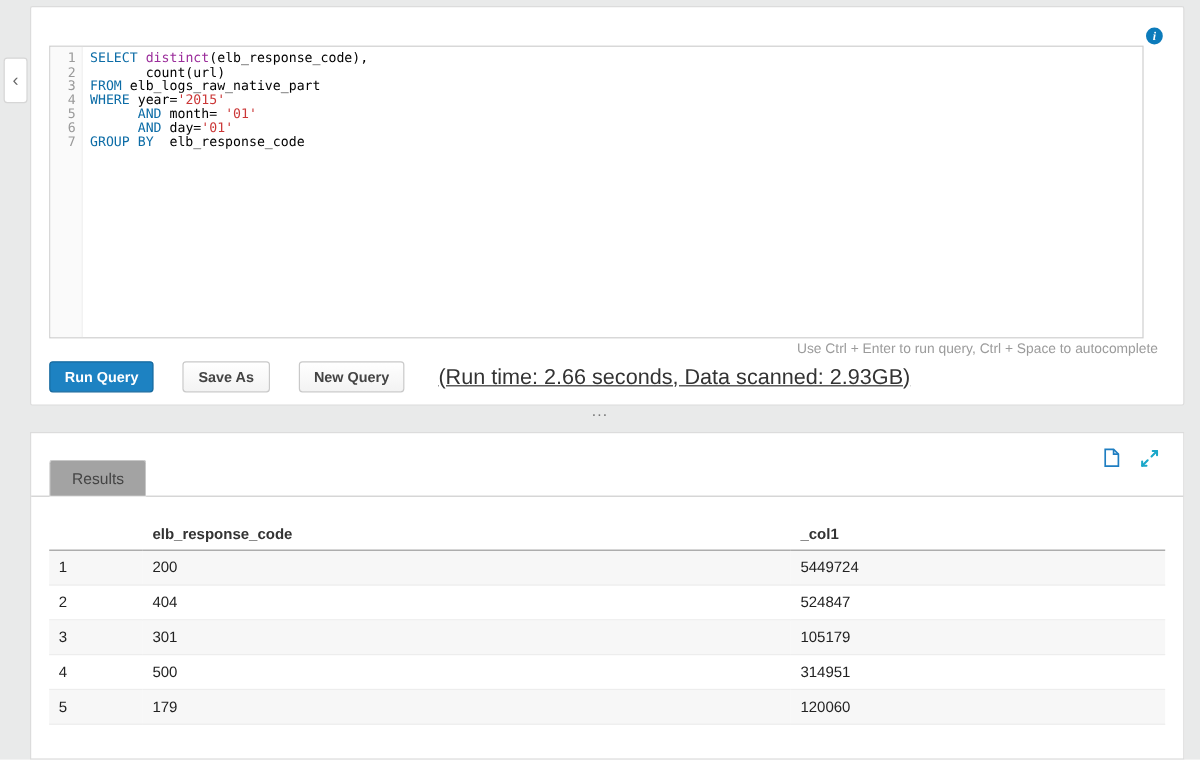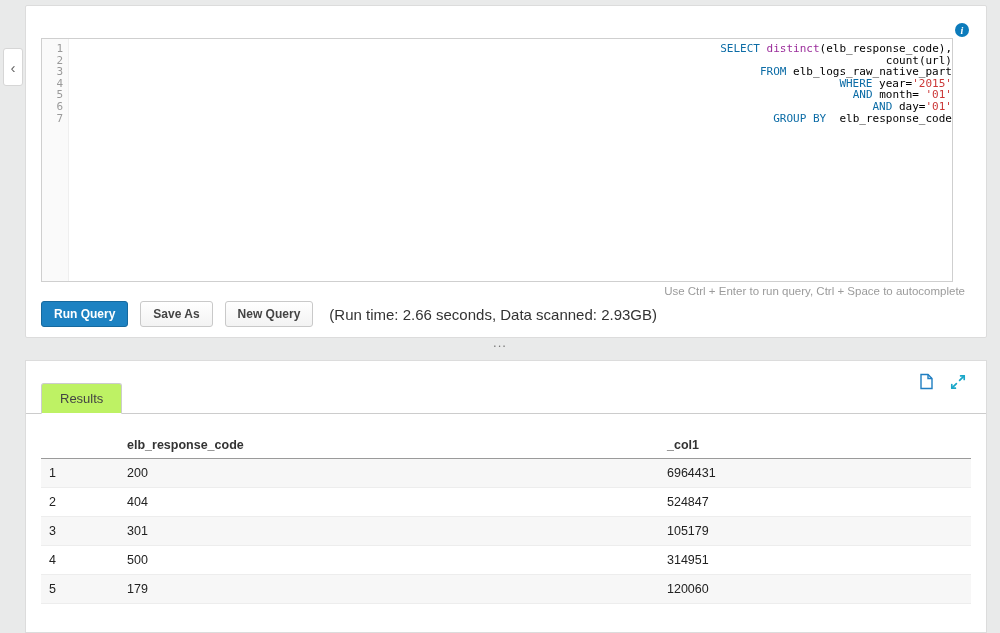--- a/index.html
+++ b/index.html
@@ -51,52 +51,52 @@
     color: #9a9a9a; text-align: right;
     padding: 4px 5px 0 0;
     border-right: 1px solid #efefef;
     user-select: none;
   }
   .code-content {
     flex: 1; padding: 4px 0 0 6px;
     white-space: pre; color: #000;
     cursor: text;
   }
-  .code-line { min-height: 11.6px; text-align: right; }
+  .code-line { min-height: 11.6px; }
   .tok-pl  { color: #000; }
   .tok-kw  { color: #0c6ca6; }
   .tok-fn  { color: #9b2d9b; }
   .tok-str { color: #cb3737; }
 
   .editor-hint {
     position: absolute; right: 21px; top: 279px;
     font-size: 11.5px; color: #9b9b9b;
   }
 
   .toolbar {
     position: absolute; left: 15px; top: 295px;
-    display: flex; align-items: center; gap: 12px;
+    display: flex; align-items: center; gap: 24px;
   }
   .btn {
     height: 26px; padding: 0 12px;
     font-size: 12px; font-weight: bold;
     border-radius: 3px;
     display: flex; align-items: center; justify-content: center;
     cursor: pointer;
     font-family: "Liberation Sans", sans-serif;
     white-space: nowrap;
   }
   .btn-primary {
     background: #1d82c2; color: #fff; border: 1px solid #16699e;
   }
   .btn-secondary {
     background: linear-gradient(#ffffff, #f3f3f3);
     color: #444; border: 1px solid #c9c9c9;
   }
-  .run-stats { font-size: 15px; color: #333; margin-left: 4px; font-weight: normal; }
+  .run-stats { font-size: 18px; color: #333; margin-left: 4px; font-weight: normal; text-decoration: underline; }
 
   
   .splitter {
     position: absolute; top: 338px; left: 0; width: 100%; height: 16px;
     text-align: center; color: #777; font-size: 13px;
     line-height: 10px; letter-spacing: 1px; cursor: row-resize;
   }
 
   
   .bottom-panel {
@@ -109,21 +109,21 @@
     display: flex; gap: 16px; align-items: center;
   }
   .icon-btn { cursor: pointer; display: flex; align-items: center; }
 
   .tabs-row {
     position: absolute; left: 0; right: 0; top: 22px; height: 31px;
     border-bottom: 1px solid #ccc;
   }
   .tab-active {
     position: absolute; left: 15px; bottom: -1px; height: 31px;
-    background: #bef264;
+    background: #a3a3a3;
     border: 1px solid #ccc; border-bottom: 1px solid #fff;
     border-radius: 3px 3px 0 0;
     padding: 0 18px;
     display: flex; align-items: center;
     font-size: 13px; color: #444; cursor: pointer;
   }
 
   .results-table-wrap {
     position: absolute; left: 15px; right: 15px; top: 70px;
   }
@@ -217,21 +217,21 @@
         <tr>
             <th></th>
             <th>elb_response_code</th>
             <th>_col1</th>
           </tr>
       </thead>
       <tbody>
           <tr>
             <td>1</td>
             <td>200</td>
-            <td>6964431</td>
+            <td>5449724</td>
           </tr>
           <tr>
             <td>2</td>
             <td>404</td>
             <td>524847</td>
           </tr>
           <tr>
             <td>3</td>
             <td>301</td>
             <td>105179</td>

